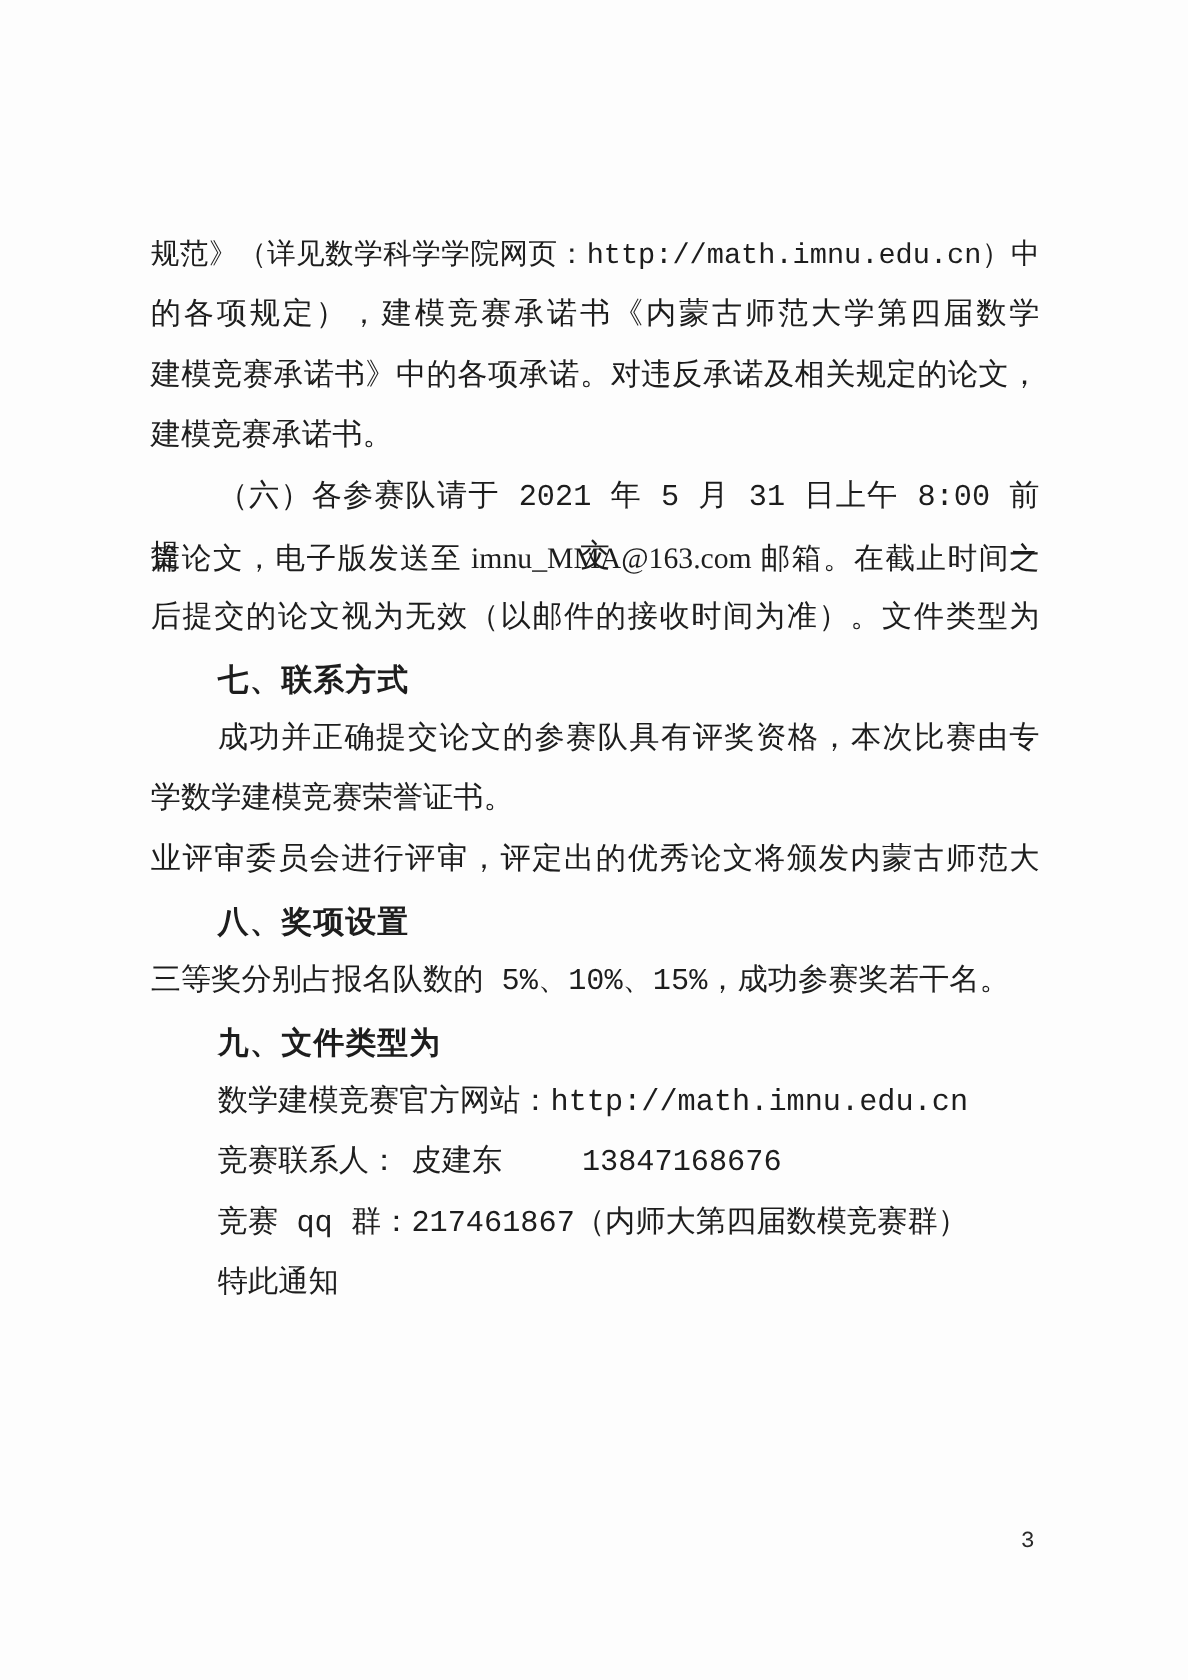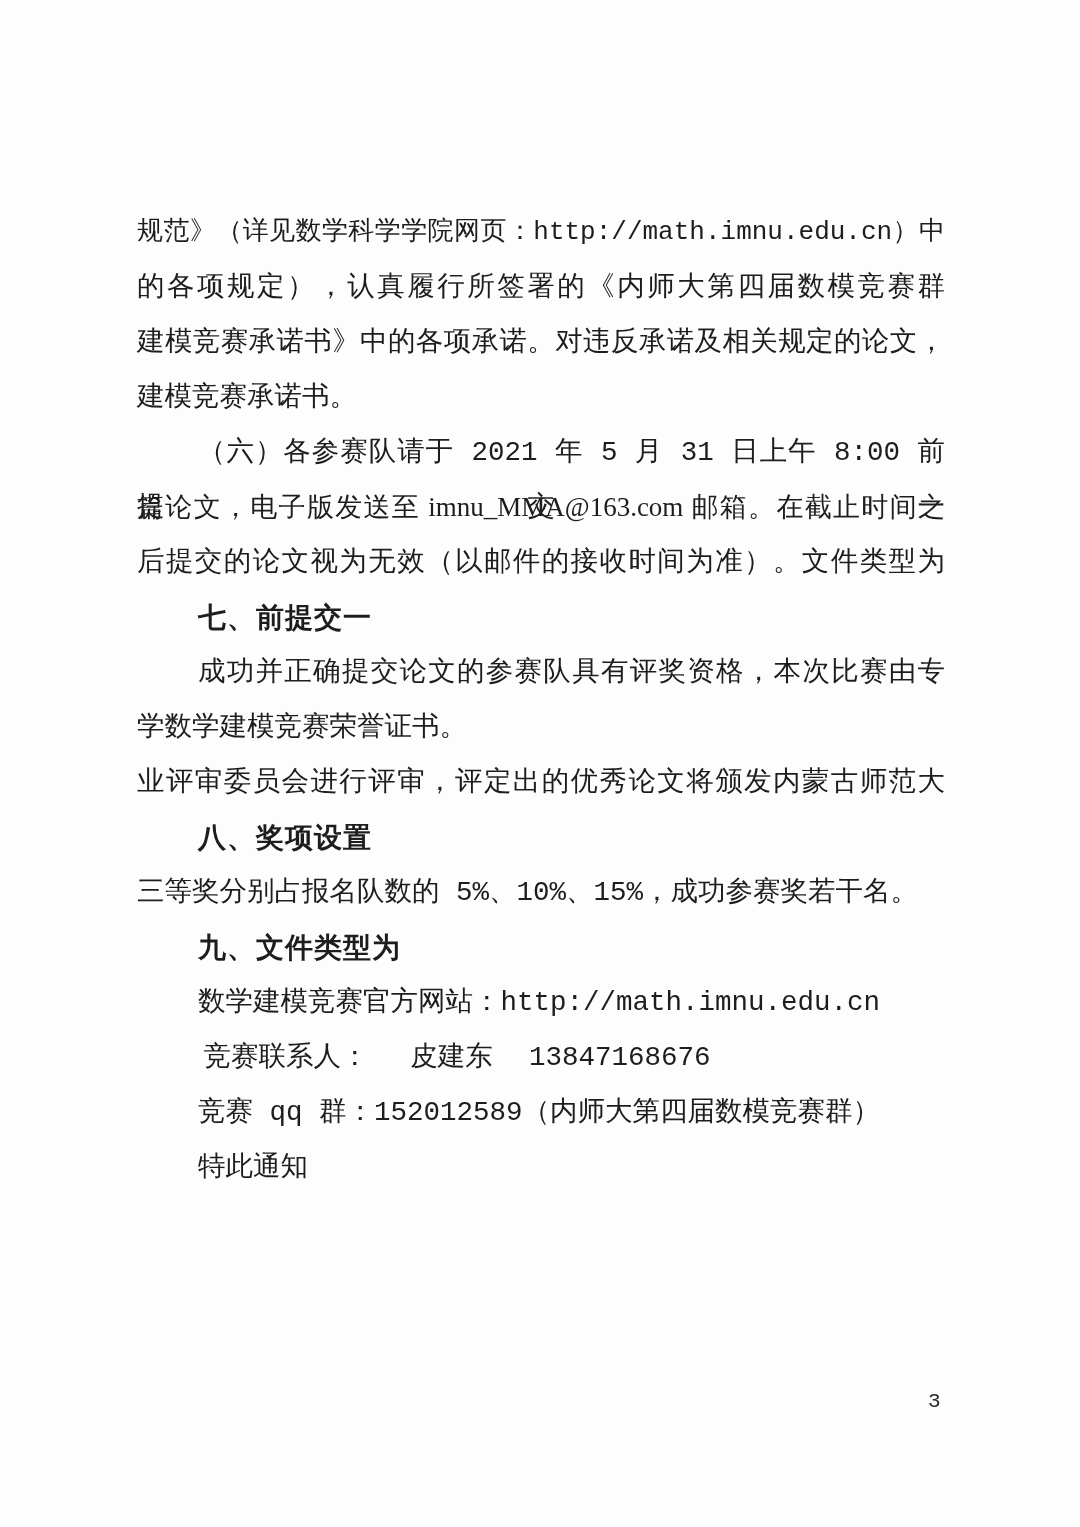--- a/index.html
+++ b/index.html
@@ -17,52 +17,52 @@
   .ln{height:55px;}
   .j{text-align:justify;text-align-last:justify;}
   .indent{text-indent:61px;}
   .fit26{font-size:26px;}
   .fit27{font-size:27px;font-family:Liberation Serif, serif;}
   .heading{
     font-family:"Liberation Sans","DejaVu Sans",sans-serif;
     font-weight:700;font-size:28px;padding-left:61px;
     letter-spacing:1px;
   }
-  .contact{display:flex;padding-left:61px;text-align:center;}
+  .contact{display:flex;padding-left:61px;}
   .c-label{width:176px;flex:none;}
   .c-name{width:155px;flex:none;}
   .c-phone{flex:none;}
   .pagenum{
     position:absolute;left:928px;top:1390px;
     font-size:21px;line-height:24px;color:#2a2a2a;
   }
 </style>
 </head>
 <body>
 
 <div class="doc">
   <div class="ln j fit26">规范》（详见数学科学学院网页：http://math.imnu.edu.cn）中</div>
-  <div class="ln j">的各项规定），认真履行所签署的《内师大第四届数模竞赛群</div>
+  <div class="ln j">的各项规定），建模竞赛承诺书《内蒙古师范大学第四届数学</div>
   <div class="ln j">建模竞赛承诺书》中的各项承诺。对违反承诺及相关规定的论文，</div>
   <div class="ln">建模竞赛承诺书。</div>
   <div class="ln j indent">（六）各参赛队请于 2021 年 5 月 31 日上午 8:00 前提交一</div>
   <div class="ln j fit27">篇论文，电子版发送至 imnu_MMA@163.com 邮箱。在截止时间之</div>
   <div class="ln j">后提交的论文视为无效（以邮件的接收时间为准）。文件类型为</div>
-  <div class="ln heading">七、前提交一</div>
+  <div class="ln heading">七、联系方式</div>
   <div class="ln j indent">成功并正确提交论文的参赛队具有评奖资格，本次比赛由专</div>
   <div class="ln">学数学建模竞赛荣誉证书。</div>
   <div class="ln j">业评审委员会进行评审，评定出的优秀论文将颁发内蒙古师范大</div>
   <div class="ln heading">八、奖项设置</div>
   <div class="ln">三等奖分别占报名队数的 5%、10%、15%，成功参赛奖若干名。</div>
   <div class="ln heading">九、文件类型为</div>
   <div class="ln indent">数学建模竞赛官方网站：http://math.imnu.edu.cn</div>
 
   <div class="ln contact">
     <span class="c-label">竞赛联系人：</span>
     <span class="c-name">皮建东</span>
     <span class="c-phone">13847168676</span>
   </div>
 
-  <div class="ln indent">竞赛 qq 群：152012589（内师大第四届数模竞赛群）</div>
+  <div class="ln indent">竞赛 qq 群：217461867（内师大第四届数模竞赛群）</div>
   <div class="ln indent">特此通知</div>
 </div>
 
 <div class="pagenum">3</div>
 
 </body></html>

